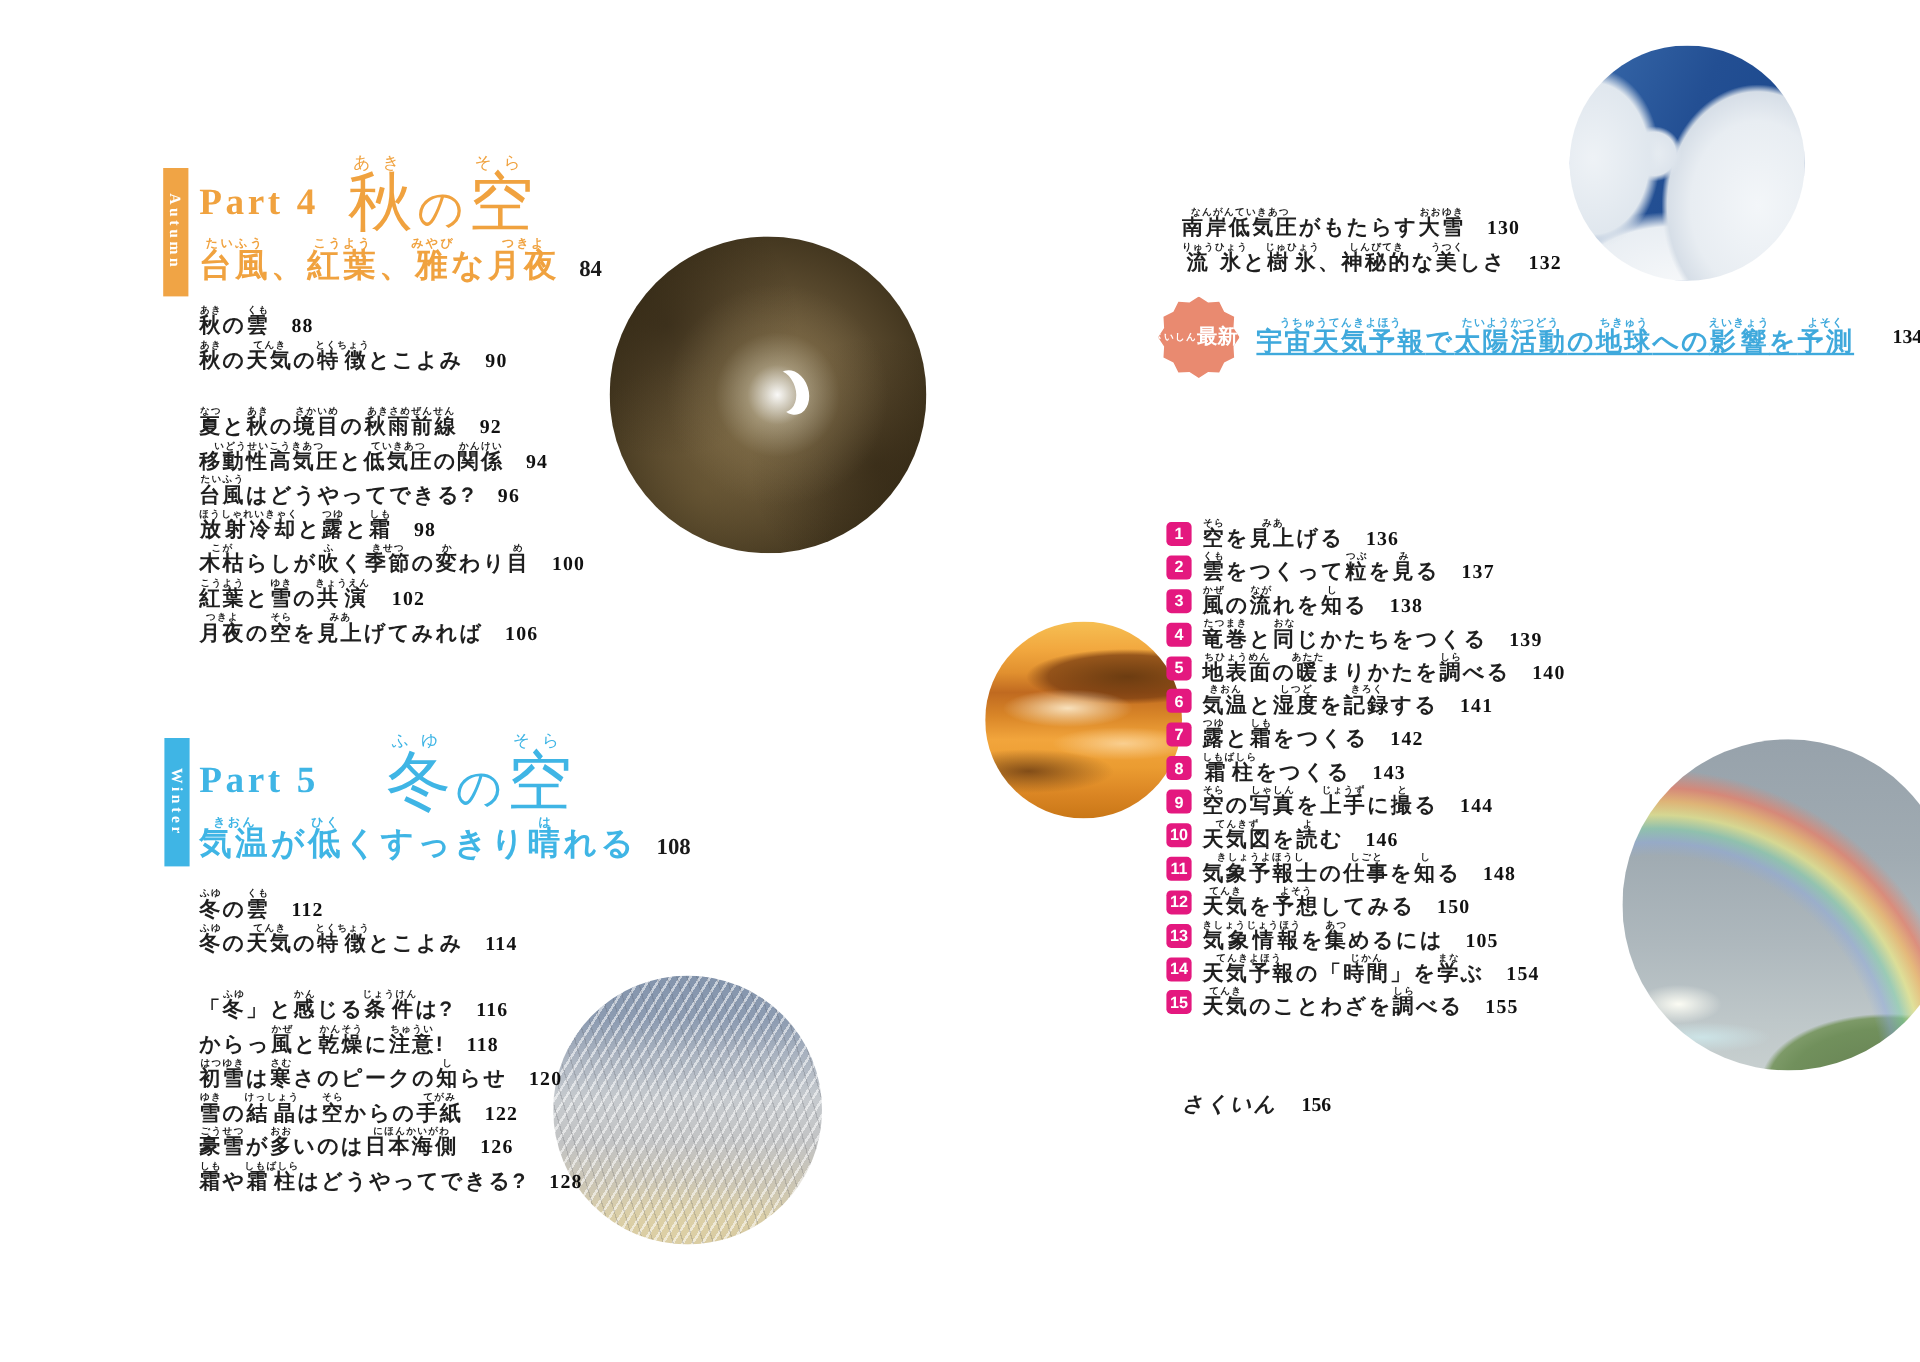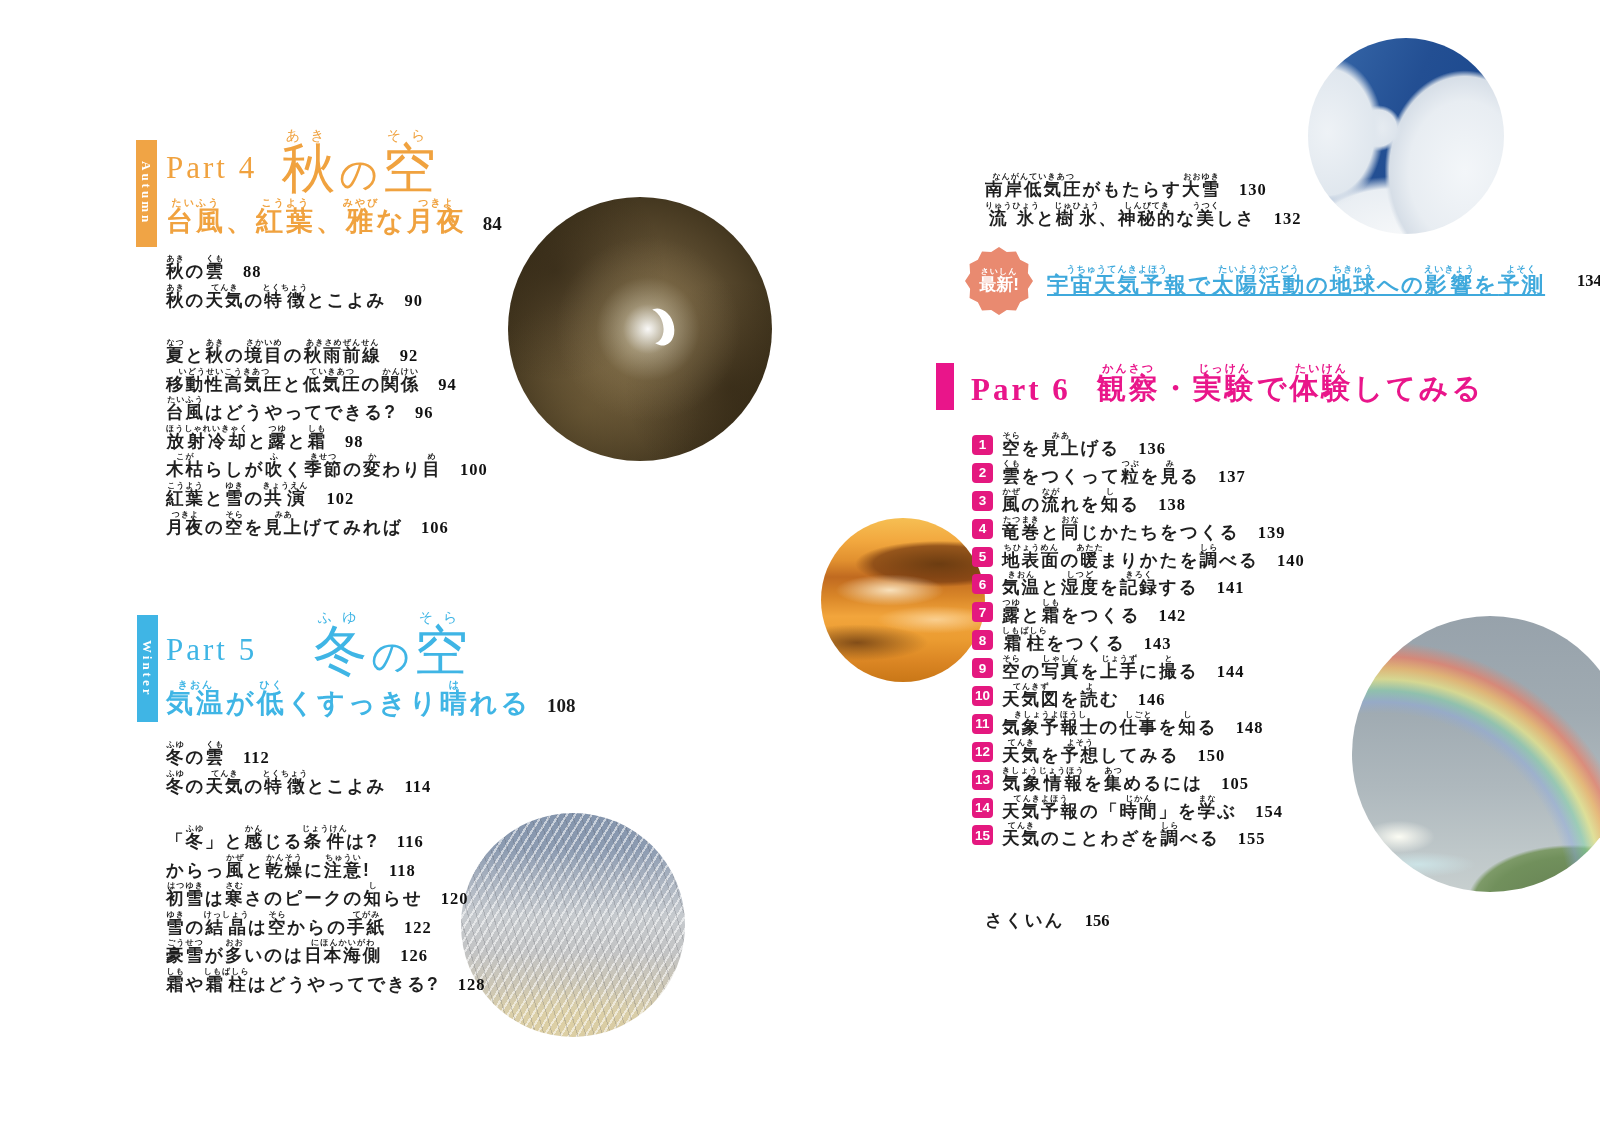--- a/index.html
+++ b/index.html
@@ -49,21 +49,21 @@
   .season-tab{position:absolute;width:21px;height:107px;color:#ffffff;
     writing-mode:vertical-rl;text-orientation:mixed;text-align:center;line-height:21px;
     font-family:"Liberation Serif",serif;font-weight:bold;font-size:13px;letter-spacing:3px;}
   .tab-autumn{left:136px;top:140px;background:#F0A445;}
   .tab-winter{left:137px;top:615px;background:#3FB5E5;}
 
   
   .part-header{position:absolute;display:flex;align-items:flex-end;white-space:nowrap;}
   .ph4{left:166px;top:128px;color:#F0A23F;}
   .ph5{left:166px;top:610px;color:#3FB5E5;gap:32px;}
-  .part-label{font-family:"Liberation Serif",serif;font-weight:normal;font-size:31px;
+  .part-label{font-family:"Liberation Serif",serif;font-weight:bold;font-size:31px;
     letter-spacing:3px;margin-right:24px;margin-bottom:10px;}
   .part-title{font-family:"Liberation Serif",serif;font-size:54px;letter-spacing:4px;line-height:1;}
   .part-title rt{font-size:14px;letter-spacing:10px;font-family:"Liberation Sans",sans-serif;}
   .part-title .small{font-size:38px;}
   .part-sub{position:absolute;display:flex;align-items:baseline;white-space:nowrap;}
   .ps4{left:166px;top:198px;color:#F0A23F;}
   .ps5{left:166px;top:680px;color:#3FB5E5;}
   .sub-text{font-weight:bold;font-size:27px;letter-spacing:3px;}
   .sub-text rt{font-size:10px;letter-spacing:2px;font-weight:bold;}
   .sub-page{font-family:"Liberation Serif",serif;font-weight:bold;font-size:19px;
@@ -80,39 +80,39 @@
   .l-p5a{left:166px;top:740px;} .l-p5b{left:166px;top:824px;}
   .l-rt {left:985px;top:172px;}
   .l-p6 {left:972px;top:431px;} .l-p6 .toc-item{height:27.9px;}
   .num-badge{display:inline-flex;align-items:center;justify-content:center;align-self:center;
     width:21px;height:20px;border-radius:4px;background:#E4187F;color:#ffffff;
     font-weight:bold;font-size:13.5px;margin-right:9px;letter-spacing:0;flex:none;}
 
   
   .feature-row{position:absolute;left:965px;top:247px;display:flex;align-items:center;white-space:nowrap;}
   .seal{width:68px;height:68px;flex:none;background:#E98A70;color:#ffffff;
-    display:flex;flex-direction:column;align-items:center;justify-content:center;
+    display:flex;align-items:center;justify-content:center;
     clip-path:polygon(100% 50%,92.5% 61.4%,93.3% 75%,81.1% 81.1%,75% 93.3%,61.4% 92.5%,50% 100%,38.6% 92.5%,25% 93.3%,18.9% 81.1%,6.7% 75%,7.5% 61.4%,0% 50%,7.5% 38.6%,6.7% 25%,18.9% 18.9%,25% 6.7%,38.6% 7.5%,50% 0%,61.4% 7.5%,75% 6.7%,81.1% 18.9%,93.3% 25%,92.5% 38.6%);}
   .seal-ruby{font-size:8px;font-weight:bold;letter-spacing:1px;line-height:1.2;}
   .seal-text{font-size:17px;font-weight:bold;letter-spacing:0;line-height:1.1;}
   .feature-text{color:#3FA9DC;font-weight:bold;font-size:21.5px;letter-spacing:2px;margin-left:14px;text-decoration:underline;}
   .feature-text rt{font-size:9px;font-weight:bold;letter-spacing:1px;}
   .feature-page{font-family:"Liberation Serif",serif;font-weight:bold;font-size:16.5px;
     color:#111111;margin-left:32px;}
 
   
   .p6-header{position:absolute;left:936px;top:363px;display:flex;align-items:flex-end;white-space:nowrap;color:#E9158A;}
   .p6-bar{width:18px;height:47px;background:#E9158A;margin-right:17px;flex:none;}
   .p6-label{font-family:"Liberation Serif",serif;font-weight:bold;font-size:31px;letter-spacing:3px;margin-right:26px;margin-bottom:2px;}
   .p6-title{font-weight:bold;font-size:29px;letter-spacing:3px;margin-bottom:1px;}
   .p6-title rt{font-size:11px;font-weight:bold;letter-spacing:2px;}
 
   
   .index-row{position:absolute;left:985px;top:908px;display:flex;align-items:baseline;white-space:nowrap;}
-  .index-label{font-weight:600;font-size:17.5px;color:#1f1f1f;letter-spacing:2px;}
+  .index-label{font-weight:600;font-size:17.5px;color:#1f1f1f;letter-spacing:2px;font-style:italic;}
   .index-page{font-family:"Liberation Serif",serif;font-weight:bold;font-size:16.5px;color:#111111;margin-left:20px;}
 
   ruby{ruby-position:over;}
   rt{text-align:center;}
 </style>
 </head>
 <body>
 
 <div class="canvas">
 
@@ -233,25 +233,20 @@
 
   <div class="feature-row">
     <span class="seal">
       <span class="seal-ruby">さいしん</span>
       <span class="seal-text">最新!</span>
     </span>
     <span class="feature-text"><ruby><span>宇宙天気予報</span><rt>うちゅうてんきよほう</rt></ruby><span>で</span><ruby><span>太陽活動</span><rt>たいようかつどう</rt></ruby><span>の</span><ruby><span>地球</span><rt>ちきゅう</rt></ruby><span>への</span><ruby><span>影響</span><rt>えいきょう</rt></ruby><span>を</span><ruby><span>予測</span><rt>よそく</rt></ruby></span>
     <span class="feature-page">134</span>
   </div>
 
-  <div class="p6-header">
-    <span class="p6-bar"></span>
-    <span class="p6-label">Part 6</span>
-    <span class="p6-title"><ruby><span>観察</span><rt>かんさつ</rt></ruby><span>・</span><ruby><span>実験</span><rt>じっけん</rt></ruby><span>で</span><ruby><span>体験</span><rt>たいけん</rt></ruby><span>してみる</span></span>
-  </div>
   <div class="toc l-p6">
       <div class="toc-item">
         <span class="num-badge">1</span>
         <span class="toc-text"><ruby><span>空</span><rt>そら</rt></ruby><span>を</span><ruby><span>見上</span><rt>みあ</rt></ruby><span>げる</span></span>
         <span class="toc-page">136</span>
       </div>
       <div class="toc-item">
         <span class="num-badge">2</span>
         <span class="toc-text"><ruby><span>雲</span><rt>くも</rt></ruby><span>をつくって</span><ruby><span>粒</span><rt>つぶ</rt></ruby><span>を</span><ruby><span>見</span><rt>み</rt></ruby><span>る</span></span>
         <span class="toc-page">137</span>

